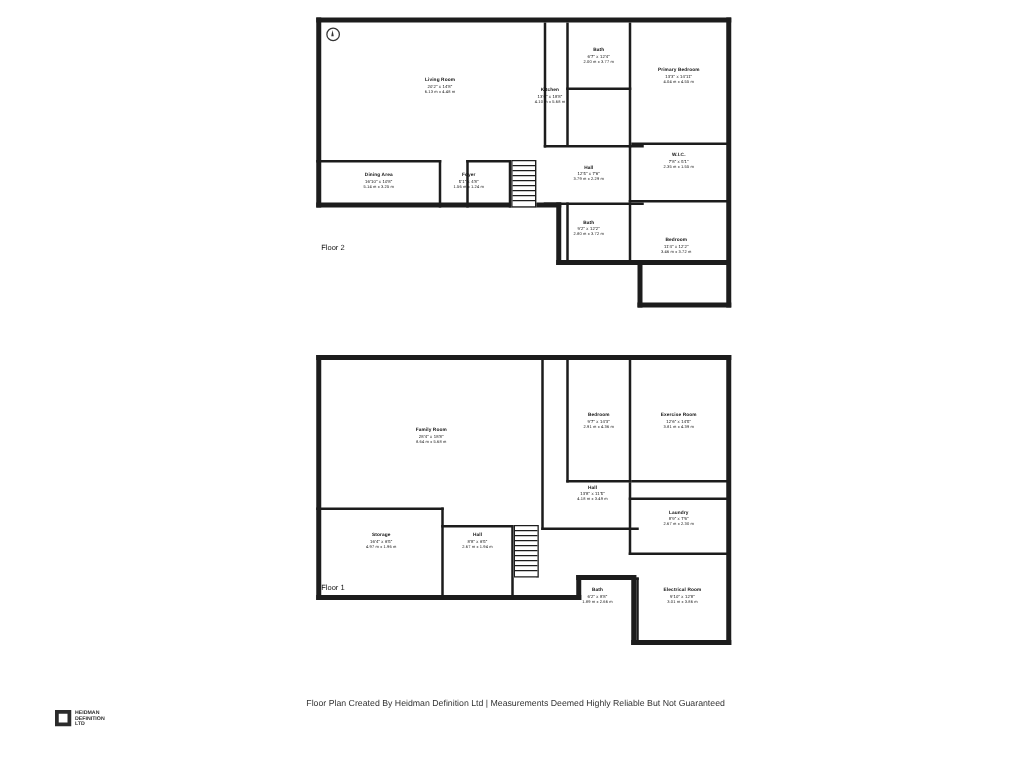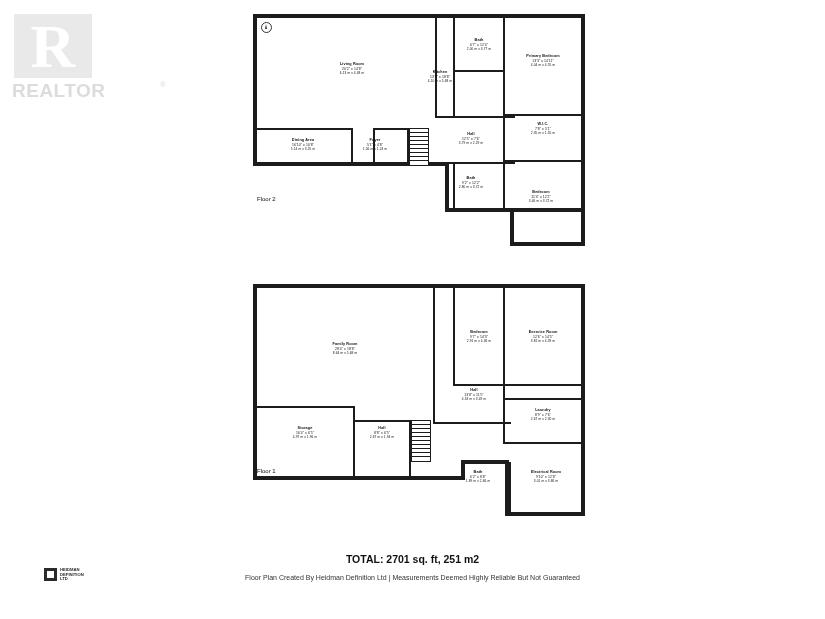--- a/index.html
+++ b/index.html
@@ -81,26 +81,20 @@
   }
   .logo-mark .txt{
     position:absolute;left:16px;top:2px;font-size:4.2px;line-height:4.6px;color:#2b2b2b;font-weight:bold;
   }
 </style>
 </head>
 <body>
 
 <div id="stage">
 
-  <div class="realtor-wm">
-    <div class="rbox"></div>
-    <div class="rletter">R</div>
-    <div class="rword">REALTOR</div>
-    <div class="rtm">®</div>
-  </div>
 
   <div class="plan" style="left:245px;top:10px;width:340px;height:245px;">
 
     <div class="wall" style="left:8px;top:4px;width:332px;height:4px;"></div>
     <div class="wall" style="left:8px;top:4px;width:4px;height:152px;"></div>
     <div class="wall" style="left:8px;top:152px;width:196px;height:4px;"></div>
     <div class="wall" style="left:200px;top:152px;width:4px;height:50px;"></div>
     <div class="wall" style="left:200px;top:198px;width:138px;height:4px;"></div>
     <div class="wall" style="left:265px;top:198px;width:4px;height:38px;"></div>
     <div class="wall" style="left:265px;top:232px;width:75px;height:4px;"></div>
@@ -274,21 +268,20 @@
     <div class="label" style="left:262px;top:190px;width:78px;">
       <span class="nm">Electrical Room</span>
       <span class="d1">9'10" x 12'8"</span>
       <span class="d2">3.01 m x 3.86 m</span>
     </div>
 
     <div class="floor-tag" style="left:12px;top:188px;">Floor 1</div>
   </div>
 
   <div class="footer">
-    <div class="total">TOTAL: 2701 sq. ft, 251 m2</div>
     <div class="credit">Floor Plan Created By Heidman Definition Ltd  |  Measurements Deemed Highly Reliable But Not Guaranteed</div>
   </div>
 
   <div class="logo-mark">
     <div class="sq"></div>
     <div class="txt">
       <span>HEIDMAN</span><br>
       <span>DEFINITION</span><br>
       <span>LTD</span>
     </div>

